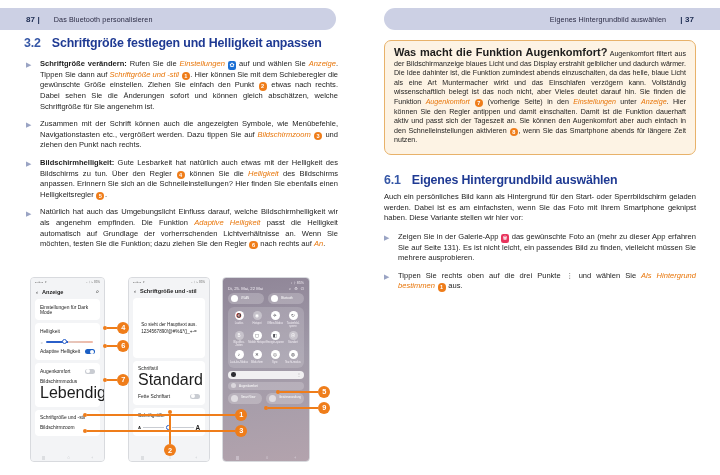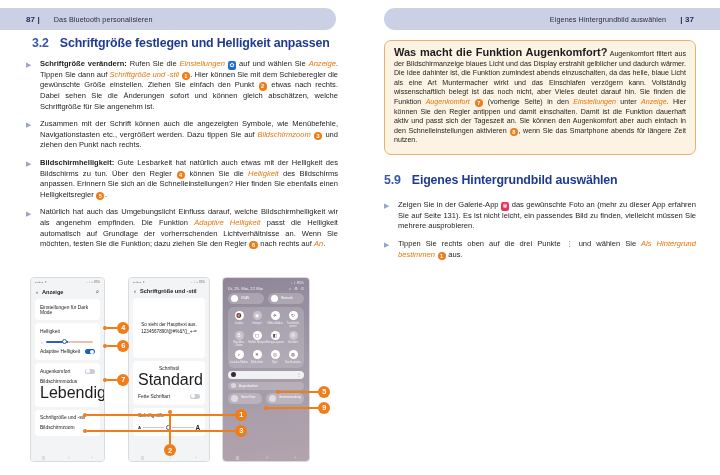--- a/index.html
+++ b/index.html
@@ -190,21 +190,21 @@
 
 <div class="spread">
 
   <div class="page page-left">
 
     <div class="runhead runhead-left">
       <span class="folio">87 |</span>
       <span>Das Bluetooth personalisieren</span>
     </div>
 
-    <div class="h2" style="position:absolute; left:32px; top:36px; width:310px;">
+    <div class="h2" style="position:absolute; left:24px; top:36px; width:310px;">
       <span class="num">3.2</span>
       <span>Schriftgröße festlegen und Helligkeit anpassen</span>
     </div>
 
     <div style="position:absolute; left:26px; top:54px; width:312px;">
 
       <div class="bullet">
         <span class="tri">▶</span>
         <span class="txt"><b class="lead">Schriftgröße verändern:</b> Rufen Sie die <i class="or">Einstellungen</i> <i class="gearico">✿</i> auf und wählen Sie <i class="or">Anzeige</i>. Tippen Sie dann auf <i class="or">Schriftgröße und -stil</i> <i class="cnum">1</i>. Hier können Sie mit dem Schieberegler die gewünschte Größe einstellen. Ziehen Sie einfach den Punkt <i class="cnum">2</i> etwas nach rechts. Dabei sehen Sie die Änderungen sofort und können gleich abschätzen, welche Schriftgröße für Sie angenehm ist.</span>
       </div>
@@ -278,21 +278,21 @@
       </div>
       <div class="apptitle">
         <span class="chev">‹</span>
         <span>Schriftgröße und -stil</span>
       </div>
       <div class="preview" style="height:60px;">
         <div>So sieht der Haupttext aus.</div>
         <div>1234567890!@#%&amp;*()_+-=</div>
       </div>
       <div class="card">
-        <div style="padding:2px 0;text-align:center;">
+        <div style="padding:2px 0;">
           <div style="font-size:4.9px;">Schriftstil</div>
           <div class="sub">Standard</div>
         </div>
         <div class="row">
           <span class="lbl">Fette Schriftart</span>
           <span class="toggle"></span>
         </div>
       </div>
       <div class="card">
         <div class="rowlbl">Schriftgröße</div>
@@ -456,25 +456,26 @@
     <div class="runhead runhead-right">
       <span>Eigenes Hintergrundbild auswählen</span>
       <span class="folio">| 37</span>
     </div>
 
     <div class="infobox" style="position:absolute; left:24px; top:40px; width:312px;">
       <span><b>Was macht die Funktion Augenkomfort?</b> Augenkomfort filtert aus der Bildschirmanzeige blaues Licht und das Display erstrahlt gelblicher und dadurch wärmer. Die Idee dahinter ist, die Funktion zumindest abends einzuschalten, da das helle, blaue Licht als eine Art Muntermacher wirkt und das Einschlafen verzögern kann. Vollständig wissenschaftlich belegt ist das noch nicht, aber Vieles deutet darauf hin. Sie finden die Funktion <i class="or">Augenkomfort</i> <i class="cnum">7</i> (vorherige Seite) in den <i class="or">Einstellungen</i> unter <i class="or">Anzeige</i>. Hier können Sie den Regler antippen und damit einschalten. Damit ist die Funktion dauerhaft aktiv und passt sich der Tageszeit an. Sie können den Augenkomfort aber auch einfach in den Schnelleinstellungen aktivieren <i class="cnum">8</i>, wenn Sie das Smartphone abends für längere Zeit nutzen.</span>
     </div>
 
     <div class="h2" style="position:absolute; left:24px; top:173px; width:312px;">
-      <span class="num">5.9</span>
+      <span class="num">6.1</span>
       <span>Eigenes Hintergrundbild auswählen</span>
     </div>
 
     <div style="position:absolute; left:24px; top:192px; width:312px;">
+      <div class="para">Auch ein persönliches Bild kann als Hintergrund für den Start- oder Sperrbildschirm geladen werden. Dabei ist es am einfachsten, wenn Sie das Foto mit Ihrem Smartphone geknipst haben. Diese Variante stellen wir hier vor:</div>
 
       <div class="bullet" style="margin-top:8px;">
         <span class="tri">▶</span>
         <span class="txt">Zeigen Sie in der Galerie-App <i class="galico">✾</i> das gewünschte Foto an (mehr zu dieser App erfahren Sie auf Seite 131). Es ist nicht leicht, ein passendes Bild zu finden, vielleicht müssen Sie mehrere ausprobieren.</span>
       </div>
 
       <div class="bullet" style="margin-top:7px;">
         <span class="tri">▶</span>
         <span class="txt">Tippen Sie rechts oben auf die drei Punkte <i class="dotsico">⋮</i> und wählen Sie <i class="or">Als Hintergrund bestimmen</i> <i class="cnum">1</i> aus.</span>
       </div>

